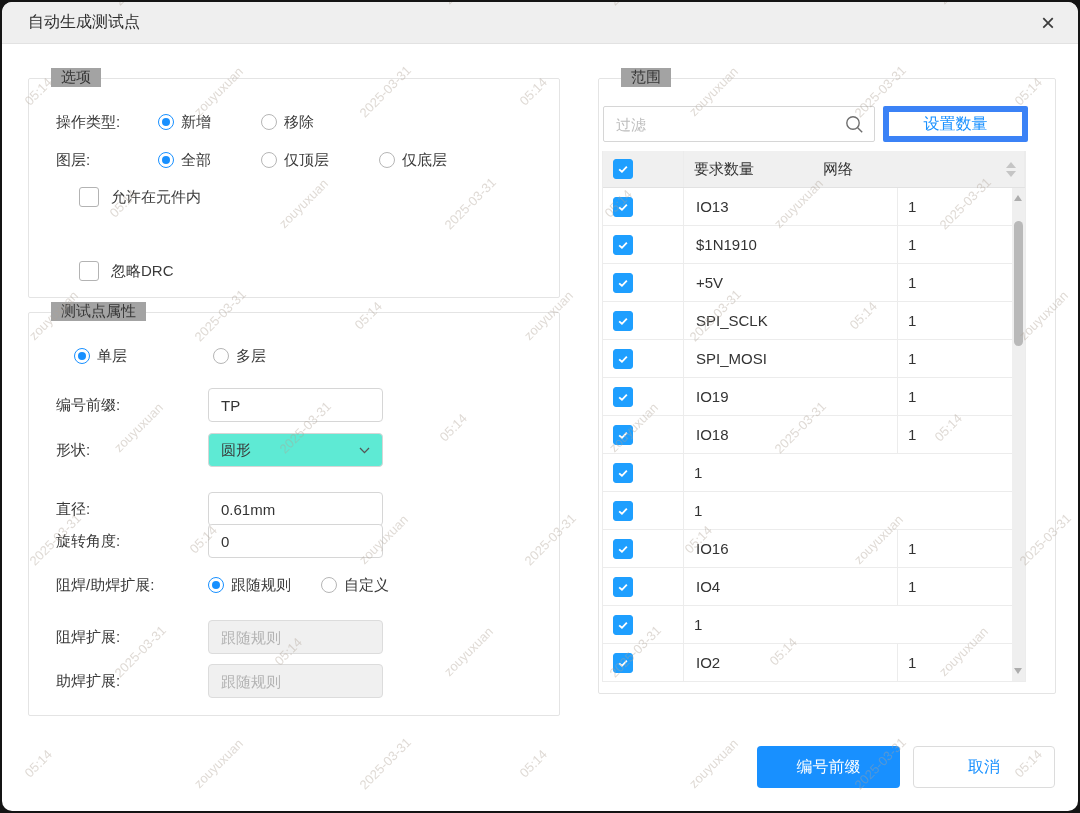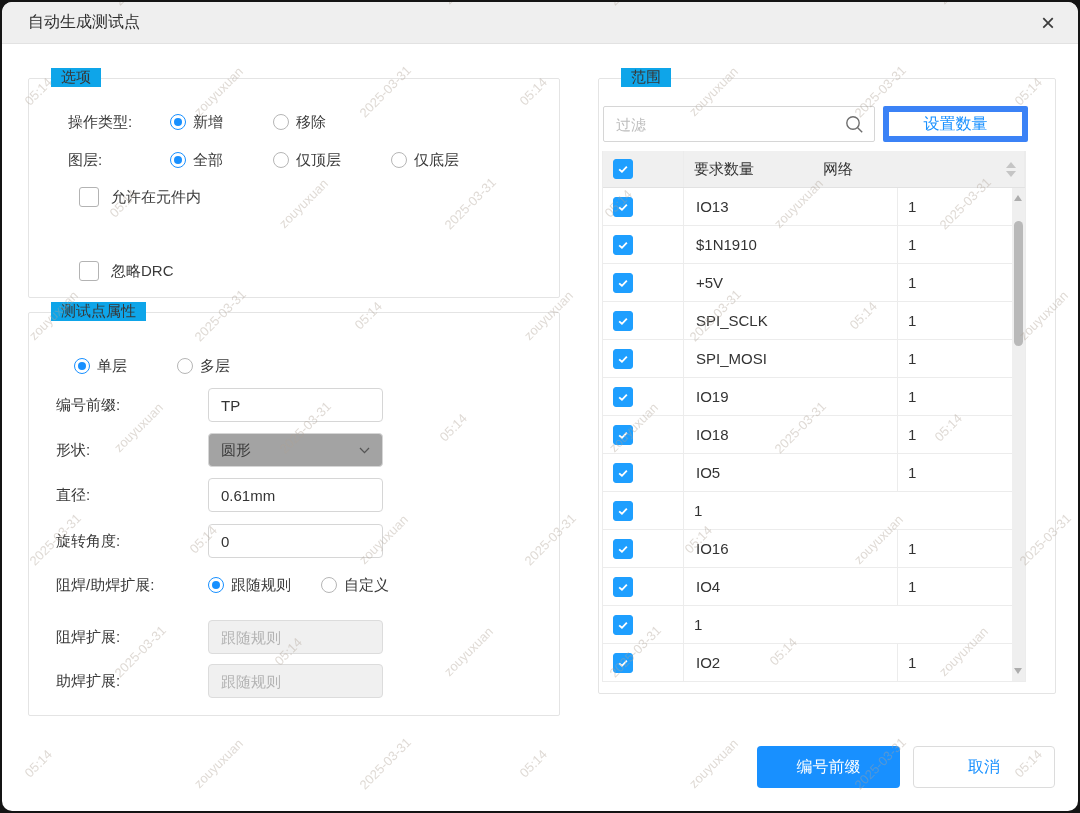--- a/index.html
+++ b/index.html
@@ -7,42 +7,42 @@
     --wmcolor:rgba(175,163,149,.4);
   }
   *{box-sizing:border-box; margin:0; padding:0;}
   html,body{width:1080px;height:813px;}
   body{background:#141414;font-family:"Liberation Sans","DejaVu Sans",sans-serif;position:relative;overflow:hidden;}
   .dialog{position:absolute;left:2px;top:2px;width:1076px;height:809px;background:#fff;border-radius:10px;overflow:hidden;}
   .titlebar{position:absolute;left:0;top:0;right:0;height:42px;background:var(--titlebar);border-bottom:1px solid #e2e2e2;display:flex;align-items:center;}
   .title{margin-left:26px;font-size:16px;color:#2e2e2e;}
   .close{position:absolute;right:14px;top:0;height:42px;width:32px;display:flex;align-items:center;justify-content:center;font-size:24px;color:#3c3c3c;cursor:pointer;line-height:1;}
   .group{position:absolute;border:1px solid #e4e4e4;border-radius:2px;background:transparent;}
-  .legend{position:absolute;top:-11px;left:22px;background:#0ea5e9;padding:0 10px;font-size:15px;color:#383838;}
+  .legend{position:absolute;top:-11px;left:22px;background:#a3a3a3;padding:0 10px;font-size:15px;color:#383838;}
   #g-options{left:26px;top:76px;width:532px;height:220px;}
   #g-props{left:26px;top:310px;width:532px;height:404px;}
   #g-range{left:596px;top:76px;width:458px;height:616px;}
   .row{position:absolute;display:flex;align-items:center;font-size:15px;color:#3a3a3a;height:24px;}
-  .rlabel{width:102px;flex:none;margin-left:12px;}
+  .rlabel{width:102px;flex:none;}
   .opt{display:flex;align-items:center;margin-right:50px;cursor:pointer;}
   .opt.gap30{margin-right:30px;}
   .radio{width:16px;height:16px;border-radius:50%;border:1px solid #b6b6b6;background:#fff;margin-right:7px;position:relative;flex:none;}
   .radio.sel{border-color:var(--accent);}
   .radio.sel::after{content:"";position:absolute;left:3px;top:3px;width:8px;height:8px;border-radius:50%;background:var(--accent);}
   .cb{width:20px;height:20px;border:1px solid #b3b3b3;border-radius:3px;background:#fff;flex:none;display:flex;align-items:center;justify-content:center;}
   .cb.on{background:var(--cbblue);border-color:var(--cbblue);}
   .cbrow{position:absolute;display:flex;align-items:center;font-size:15px;color:#3a3a3a;cursor:pointer;}
   .cbrow .cb{margin-right:12px;}
   .frow{position:absolute;left:27px;display:flex;align-items:center;height:34px;font-size:15px;color:#3a3a3a;}
   .flabel{width:152px;flex:none;}
   .fbox{width:175px;height:34px;border:1px solid #d6d6d6;border-radius:4px;background:#fff;font-size:15px;color:#333;
         font-family:"Liberation Sans","DejaVu Sans",sans-serif;padding:0 12px;outline:none;}
   .fbox:disabled{background:#f0f0f0;border-color:#dcdcdc;color:#b3b3b3;}
   .fbox::placeholder{color:#b3b3b3;}
-  .selectbox{width:175px;height:34px;border:1px solid #d6d6d6;border-radius:4px;background:#a3a3a3;display:flex;align-items:center;padding:0 12px;cursor:pointer;}
+  .selectbox{width:175px;height:34px;border:1px solid #d6d6d6;border-radius:4px;background:#5eead4;display:flex;align-items:center;padding:0 12px;cursor:pointer;}
   .selectbox .chev{margin-left:auto;display:flex;}
   .filter{position:absolute;left:4px;top:27px;width:272px;height:36px;border:1px solid #d6d6d6;border-radius:2px;background:#fff;display:flex;align-items:center;padding:0 10px 0 12px;}
   .filter input{border:none;outline:none;flex:1;font-size:15px;color:#333;font-family:inherit;background:transparent;}
   .filter input::placeholder{color:#bdbdbd;}
   .setqty{position:absolute;left:284px;top:27px;width:145px;height:36px;border:6px solid #3b82f6;border-radius:2px;background:#fff;color:var(--accent);font-size:16px;display:flex;align-items:center;justify-content:center;cursor:pointer;}
   .table{position:absolute;left:3px;top:72px;width:424px;height:531px;border:1px solid #ececec;border-top:none;}
   .thead{height:37px;background:var(--theadbg);display:flex;align-items:stretch;border-bottom:1px solid #e2e2e2;font-size:15px;color:#333;}
   .tc{display:flex;align-items:center;}
   .c1{width:81px;padding-left:10px;border-right:1px solid #ececec;}
   .c2{width:214px;padding-left:12px;padding-right:8px;border-right:1px solid #ececec;}
@@ -110,21 +110,21 @@
     </div>
     <div class="cbrow" style="left:50px;top:182px;">
       <span class="cb"></span>
       <span>忽略DRC</span>
     </div>
   </div>
 
   <div class="group" id="g-props">
     <span class="legend">测试点属性</span>
 
-    <div class="row" style="left:45px;top:41px;">
+    <div class="row" style="left:45px;top:31px;gap:36px;">
       <span class="opt">
         <span class="radio sel"></span>
         <span>单层</span>
       </span>
       <span class="opt">
         <span class="radio"></span>
         <span>多层</span>
       </span>
     </div>
 
@@ -138,21 +138,21 @@
       <span class="selectbox">
         <span>圆形</span>
         <span class="chev">
           <svg width="11" height="7" viewBox="0 0 11 7">
               <polyline points="1,1 5.5,5.6 10,1" fill="none" stroke="#555" stroke-width="1.3"></polyline>
             </svg>
         </span>
       </span>
     </div>
 
-    <div class="frow" style="top:165px;">
+    <div class="frow" style="top:179px;">
       <span class="flabel">直径:</span>
       <input class="fbox" value="0.61mm" style="">
     </div>
 
     <div class="frow" style="top:211px;">
       <span class="flabel">旋转角度:</span>
       <input class="fbox" value="0" style="">
     </div>
 
     <div class="frow" style="top:261px;height:22px;">
@@ -293,21 +293,20 @@
             <div class="tc c3">1</div>
           </div>
           <div class="trow">
             <div class="tc c1">
               <span class="cb on">
                 <svg width="14" height="14" viewBox="0 0 20 20">
                   <polyline points="4.5,10.5 8.5,14 15.5,6.5" fill="none" stroke="#fff" stroke-width="2.6"></polyline>
                 </svg>
               </span>
             </div>
-            <div class="tc c2">IO5</div>
             <div class="tc c3">1</div>
           </div>
           <div class="trow">
             <div class="tc c1">
               <span class="cb on">
                 <svg width="14" height="14" viewBox="0 0 20 20">
                   <polyline points="4.5,10.5 8.5,14 15.5,6.5" fill="none" stroke="#fff" stroke-width="2.6"></polyline>
                 </svg>
               </span>
             </div>

